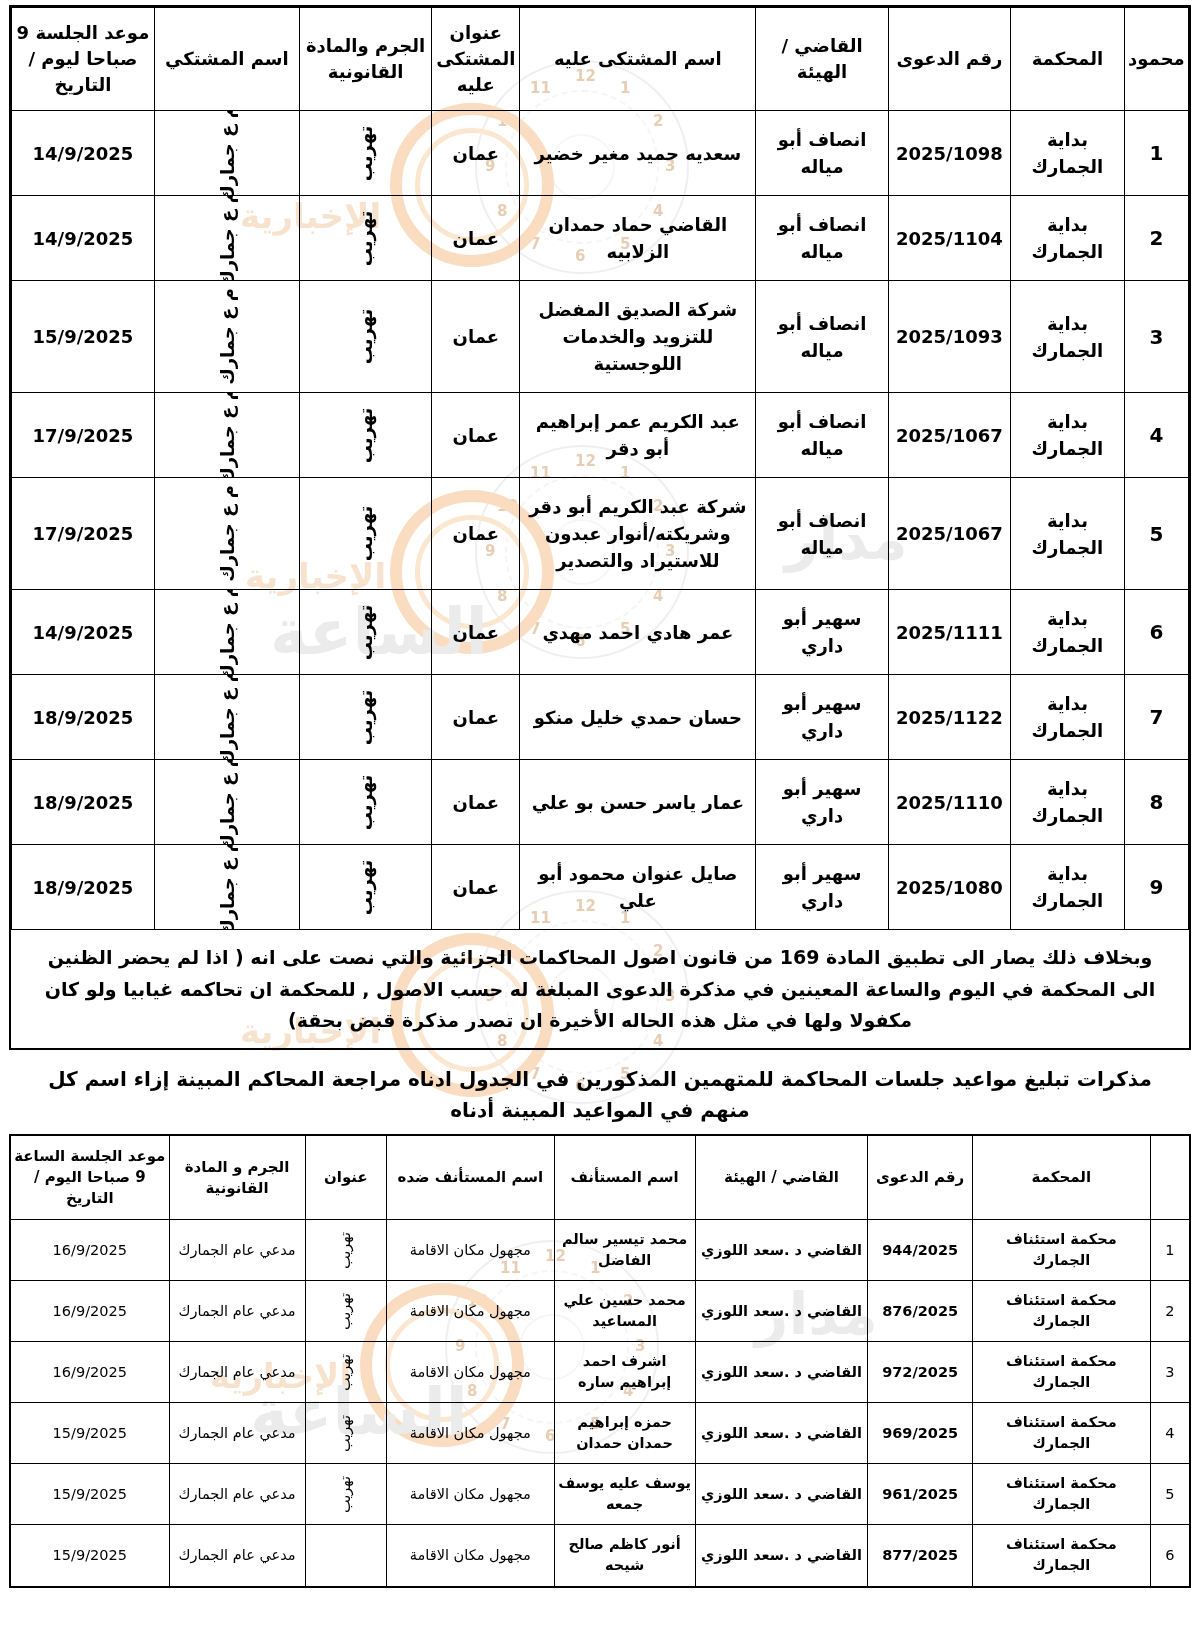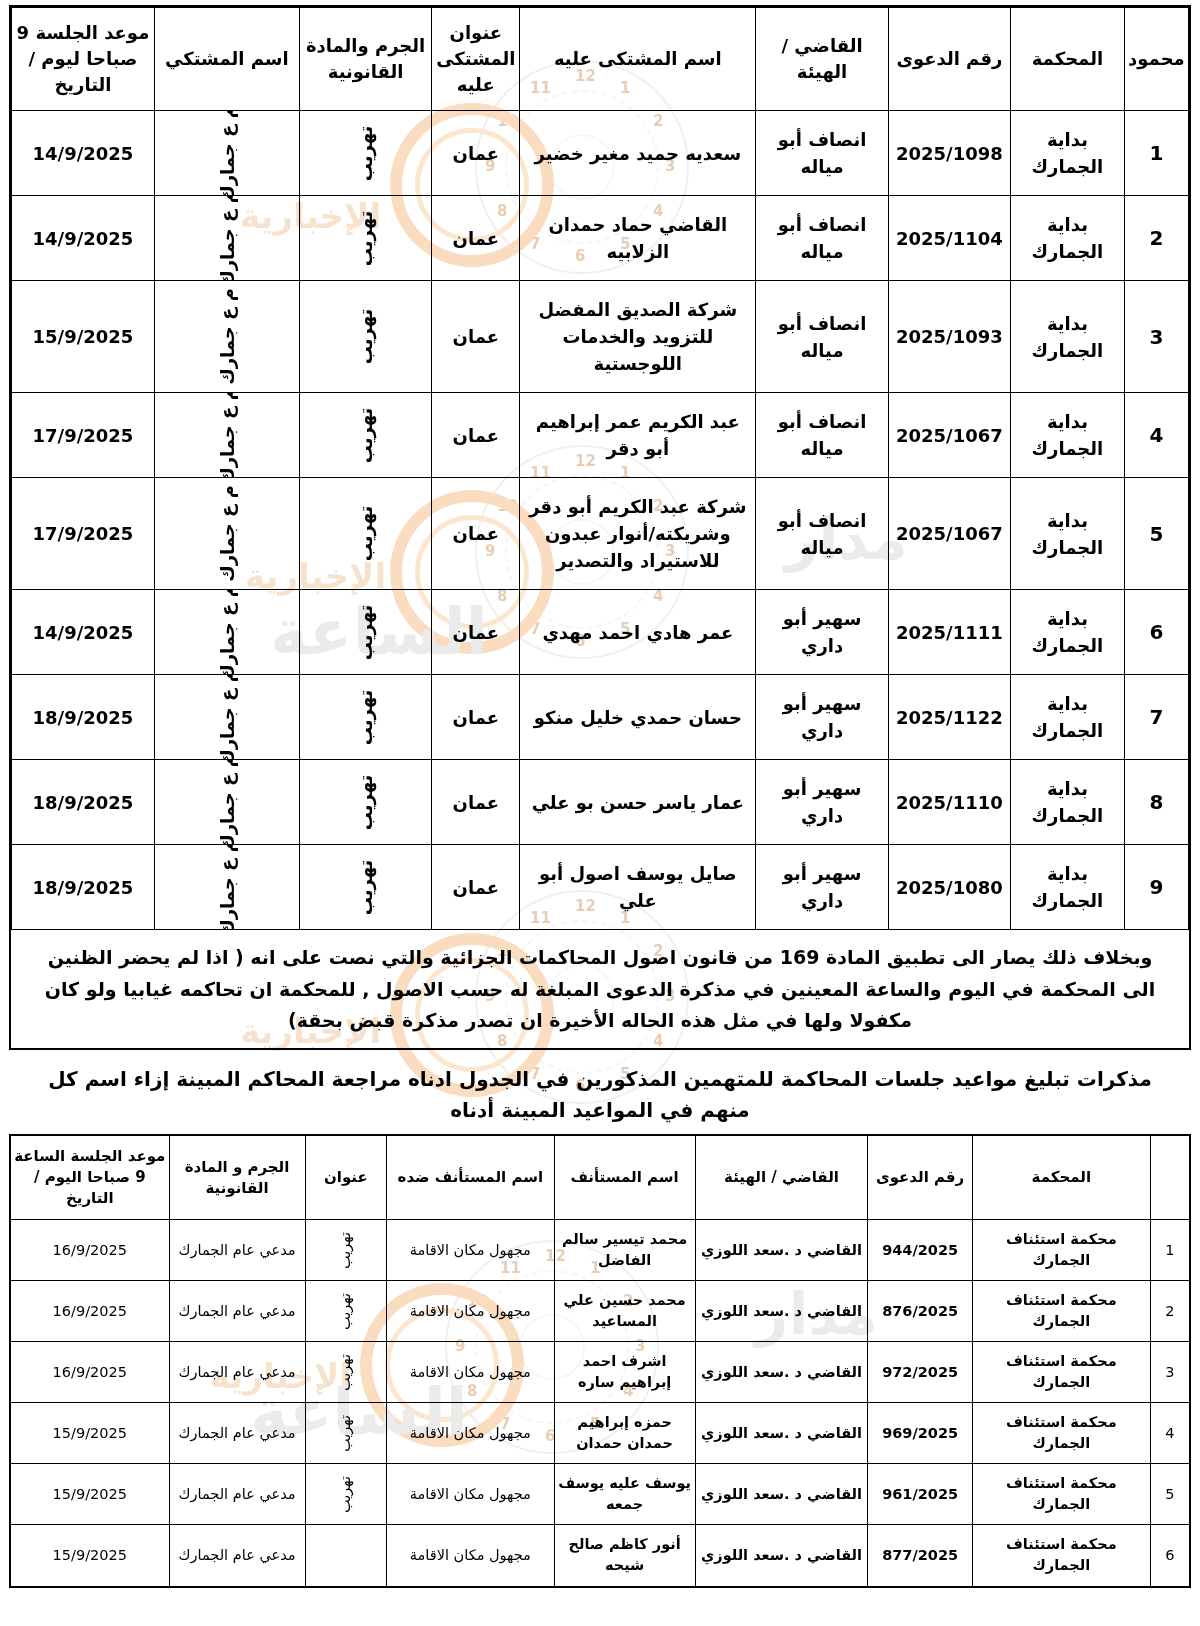--- a/index.html
+++ b/index.html
@@ -243,21 +243,21 @@
             <td>عمان</td>
             <td><span class="rot">تهريب</span></td>
             <td><span class="rot">م ع جمارك</span></td>
             <td>18/9/2025</td>
           </tr>
           <tr>
             <td>9</td>
             <td>بداية الجمارك</td>
             <td>2025/1080</td>
             <td>سهير أبو داري</td>
-            <td>صايل يوسف اصول أبو علي</td>
+            <td>صايل عنوان محمود أبو علي</td>
             <td>عمان</td>
             <td><span class="rot">تهريب</span></td>
             <td><span class="rot">م ع جمارك</span></td>
             <td>18/9/2025</td>
           </tr>
         </tbody>
       </table>
     <div class="note">وبخلاف ذلك يصار الى تطبيق المادة 169 من قانون اصول المحاكمات الجزائية والتي نصت على انه ( اذا لم يحضر الظنين الى المحكمة في اليوم والساعة المعينين في مذكرة الدعوى المبلغة له حسب الاصول , للمحكمة ان تحاكمه غيابيا ولو كان مكفولا ولها في مثل هذه الحاله الأخيرة ان تصدر مذكرة قبض بحقة)</div>
   </section>
 

